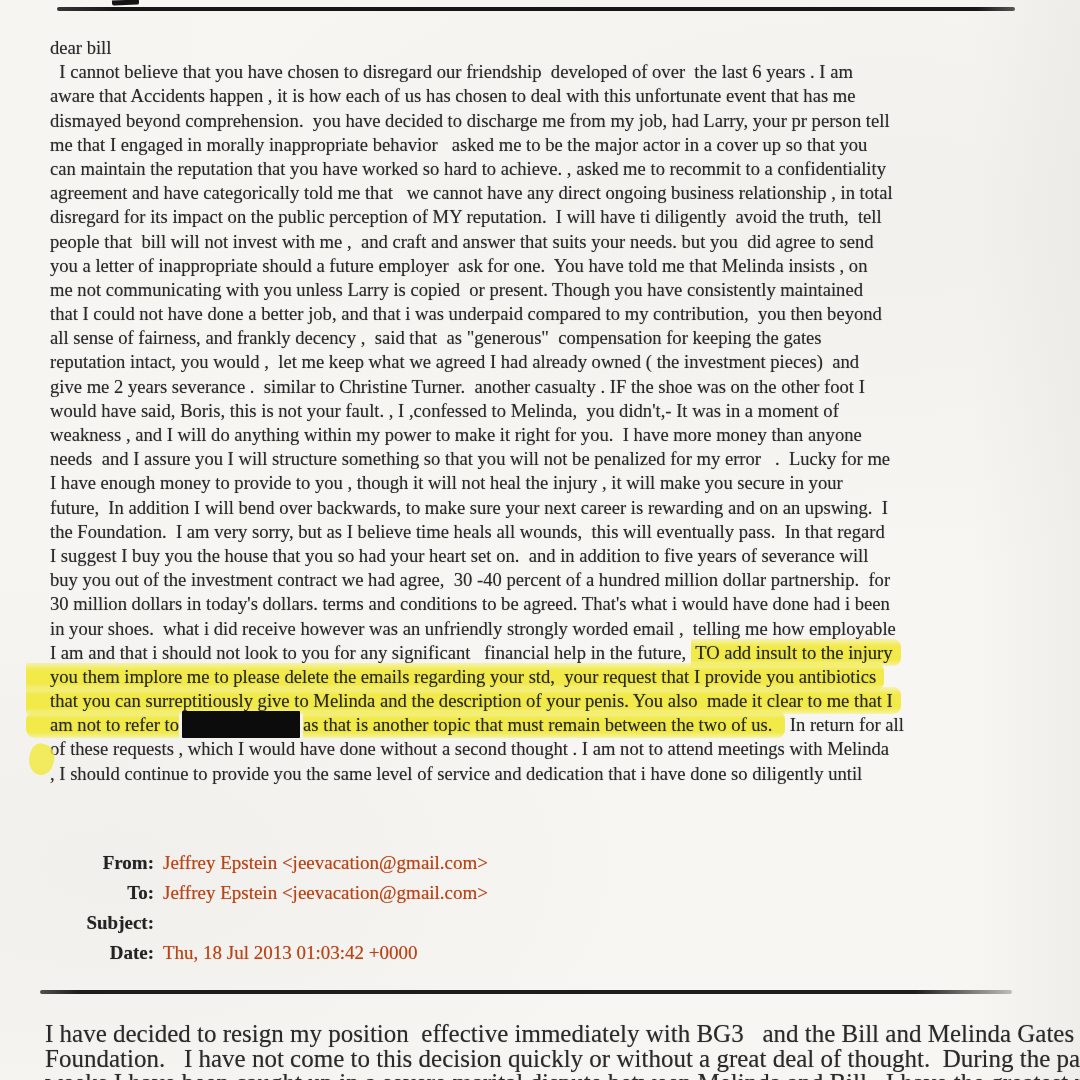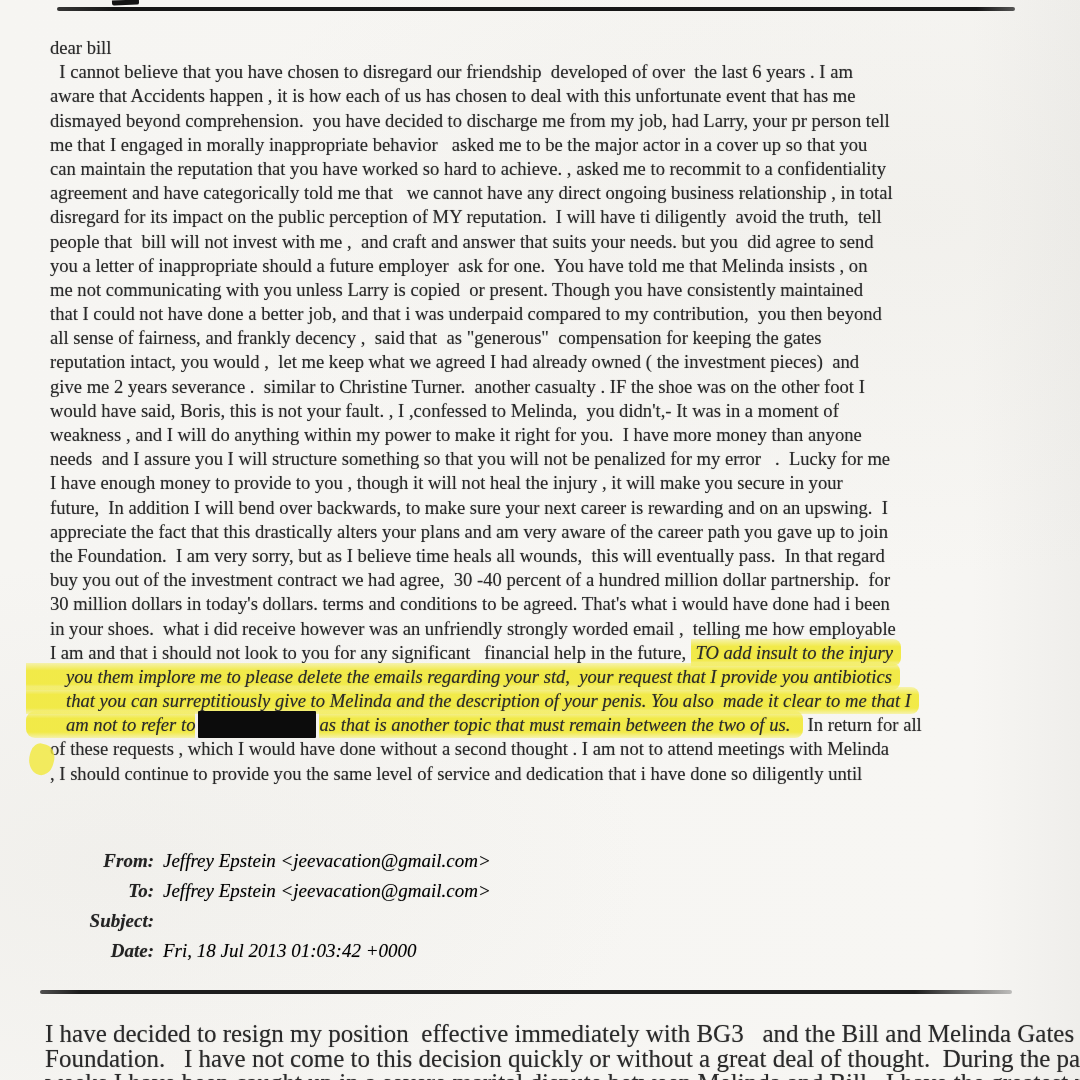--- a/index.html
+++ b/index.html
@@ -26,46 +26,46 @@
     position:absolute;left:50px;top:36px;width:980px;
   }
   .line{
     white-space:pre;
     font-size:18.6px;line-height:24.2px;height:24.2px;
     color:#2a2a2a;
     text-shadow:0 0 1px rgba(45,45,45,0.45);
   }
   .hl{
     background:linear-gradient(to bottom, rgba(245,239,92,0.45), rgba(241,233,58,0.92) 28%, rgba(241,233,58,0.92) 78%, rgba(245,239,92,0.45));
-    padding-top:3px;padding-bottom:3px;font-style:italic;
+    padding-top:3px;padding-bottom:3px;
   }
   .hl-lead{
-    margin-left:-24px;padding-left:40px;border-radius:9px 0 0 9px;margin-top:12px;
+    margin-left:-24px;padding-left:24px;border-radius:9px 0 0 9px;margin-top:12px;
   }
   .hl-endcap{ padding-right:8px;border-radius:0 8px 8px 0; }
   .hl-tail{
     position:absolute;left:29px;top:744px;width:25px;height:31px;
     background:rgba(241,233,58,0.8);
     border-radius:45% 60% 55% 70%;
     transform:rotate(16deg);
   }
   .redaction{
     display:inline-block;width:118px;height:27px;background:#0c0c0c;
     vertical-align:middle;margin:-6px 3px -2px 3px;border-radius:1px;
   }
   .headers{
     position:absolute;left:58px;top:846px;
   }
-  .hrow{display:flex;height:30px;align-items:center;font-style:italic;}
+  .hrow{display:flex;height:30px;align-items:flex-end;}
   .hlabel{
     width:96px;text-align:right;font-weight:700;font-size:19px;line-height:26px;
     color:#232323;text-shadow:0 0 1px rgba(45,45,45,0.4);
   }
   .hvalue{
-    padding-left:9px;font-size:19px;line-height:26px;color:#000000;
+    padding-left:9px;font-size:19px;line-height:26px;color:#c2410c;
     text-shadow:0 0 1px rgba(45,45,45,0.4);white-space:pre;
   }
   .separator{
     position:absolute;left:40px;top:990px;width:972px;height:3.5px;
     background:linear-gradient(to right, rgba(25,25,25,0.75), #1d1d1d 4%, #1d1d1d 90%, rgba(25,25,25,0.25));
     border-radius:2px;
   }
   .footer{
     position:absolute;left:45px;top:1022px;width:1000px;
   }
@@ -92,22 +92,22 @@
       <div class="line"><span>me not communicating with you unless Larry is copied  or present. Though you have consistently maintained</span></div>
       <div class="line"><span>that I could not have done a better job, and that i was underpaid compared to my contribution,  you then beyond</span></div>
       <div class="line"><span>all sense of fairness, and frankly decency ,  said that  as "generous"  compensation for keeping the gates</span></div>
       <div class="line"><span>reputation intact, you would ,  let me keep what we agreed I had already owned ( the investment pieces)  and</span></div>
       <div class="line"><span>give me 2 years severance .  similar to Christine Turner.  another casualty . IF the shoe was on the other foot I</span></div>
       <div class="line"><span>would have said, Boris, this is not your fault. , I ,confessed to Melinda,  you didn't,- It was in a moment of</span></div>
       <div class="line"><span>weakness , and I will do anything within my power to make it right for you.  I have more money than anyone</span></div>
       <div class="line"><span>needs  and I assure you I will structure something so that you will not be penalized for my error   .  Lucky for me</span></div>
       <div class="line"><span>I have enough money to provide to you , though it will not heal the injury , it will make you secure in your</span></div>
       <div class="line"><span>future,  In addition I will bend over backwards, to make sure your next career is rewarding and on an upswing.  I</span></div>
-      <div class="line"><span>appreciate the fact that this drastically alters your plans and am very aware of the career path you gave up to join</span></div>
       <div class="line"><span>the Foundation.  I am very sorry, but as I believe time heals all wounds,  this will eventually pass.  In that regard</span></div>
+      <div class="line"><span>I suggest I buy you the house that you so had your heart set on.  and in addition to five years of severance will</span></div>
       <div class="line"><span>buy you out of the investment contract we had agree,  30 -40 percent of a hundred million dollar partnership.  for</span></div>
       <div class="line"><span>30 million dollars in today's dollars. terms and conditions to be agreed. That's what i would have done had i been</span></div>
       <div class="line"><span>in your shoes.  what i did receive however was an unfriendly strongly worded email ,  telling me how employable</span></div>
       <div class="line"><span>I am and that i should not look to you for any significant   financial help in the future, </span><span class="hl hl-endcap"> TO add insult to the injury</span></div>
       <div class="line"><span class="hl hl-lead hl-endcap">you them implore me to please delete the emails regarding your std,  your request that I provide you antibiotics</span></div>
       <div class="line"><span class="hl hl-lead hl-endcap">that you can surreptitiously give to Melinda and the description of your penis. You also  made it clear to me that I</span></div>
       <div class="line"><span class="hl hl-lead">am not to refer to</span><span class="redaction"></span><span class="hl hl-endcap">as that is another topic that must remain between the two of us. </span><span> In return for all</span></div>
       <div class="line"><span>of these requests , which I would have done without a second thought . I am not to attend meetings with Melinda</span></div>
       <div class="line"><span>, I should continue to provide you the same level of service and dedication that i have done so diligently until</span></div>
     </div>
@@ -123,21 +123,21 @@
   <div class="hrow">
     <div class="hlabel">To:</div>
     <div class="hvalue">Jeffrey Epstein &lt;jeevacation@gmail.com&gt;</div>
   </div>
   <div class="hrow">
     <div class="hlabel">Subject:</div>
     <div class="hvalue"></div>
   </div>
   <div class="hrow">
     <div class="hlabel">Date:</div>
-    <div class="hvalue">Fri, 18 Jul 2013 01:03:42 +0000</div>
+    <div class="hvalue">Thu, 18 Jul 2013 01:03:42 +0000</div>
   </div>
 </div>
 
 <div class="separator"></div>
 
 <div class="footer">
   <div>
       <div class="line">I have decided to resign my position  effective immediately with BG3   and the Bill and Melinda Gates</div>
       <div class="line">Foundation.   I have not come to this decision quickly or without a great deal of thought.  During the past few</div>
       <div class="line">weeks I have been caught up in a severe marital dispute between Melinda and Bill . I have the greatest respect</div>

